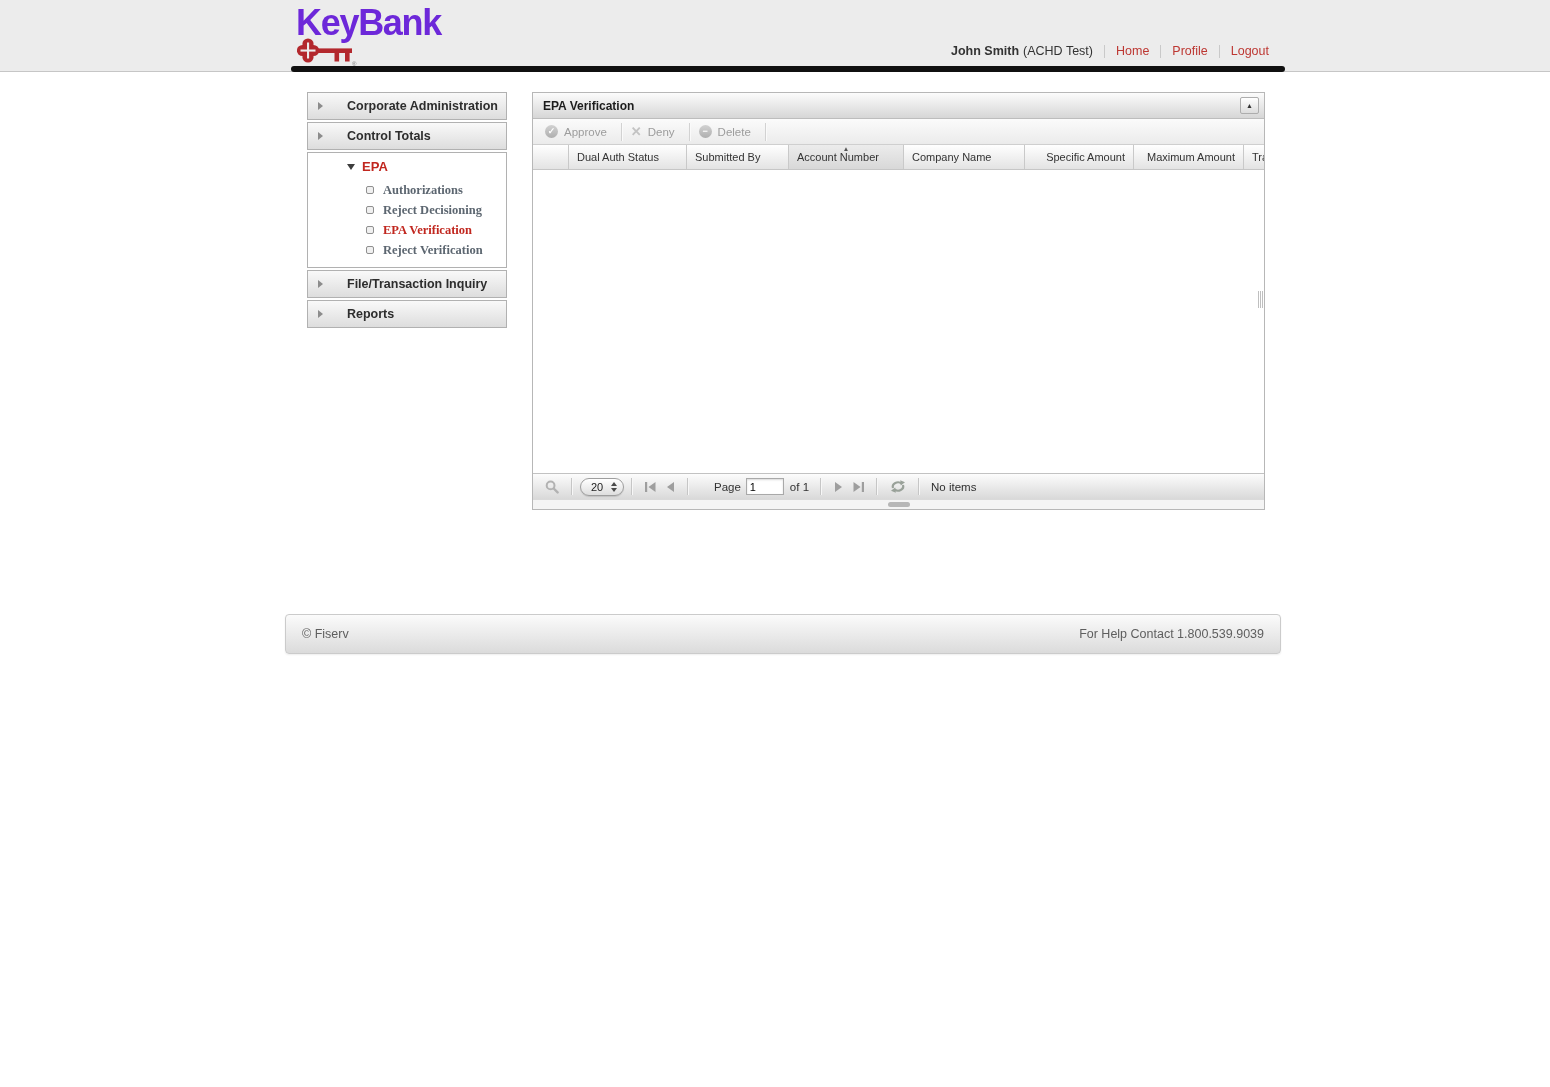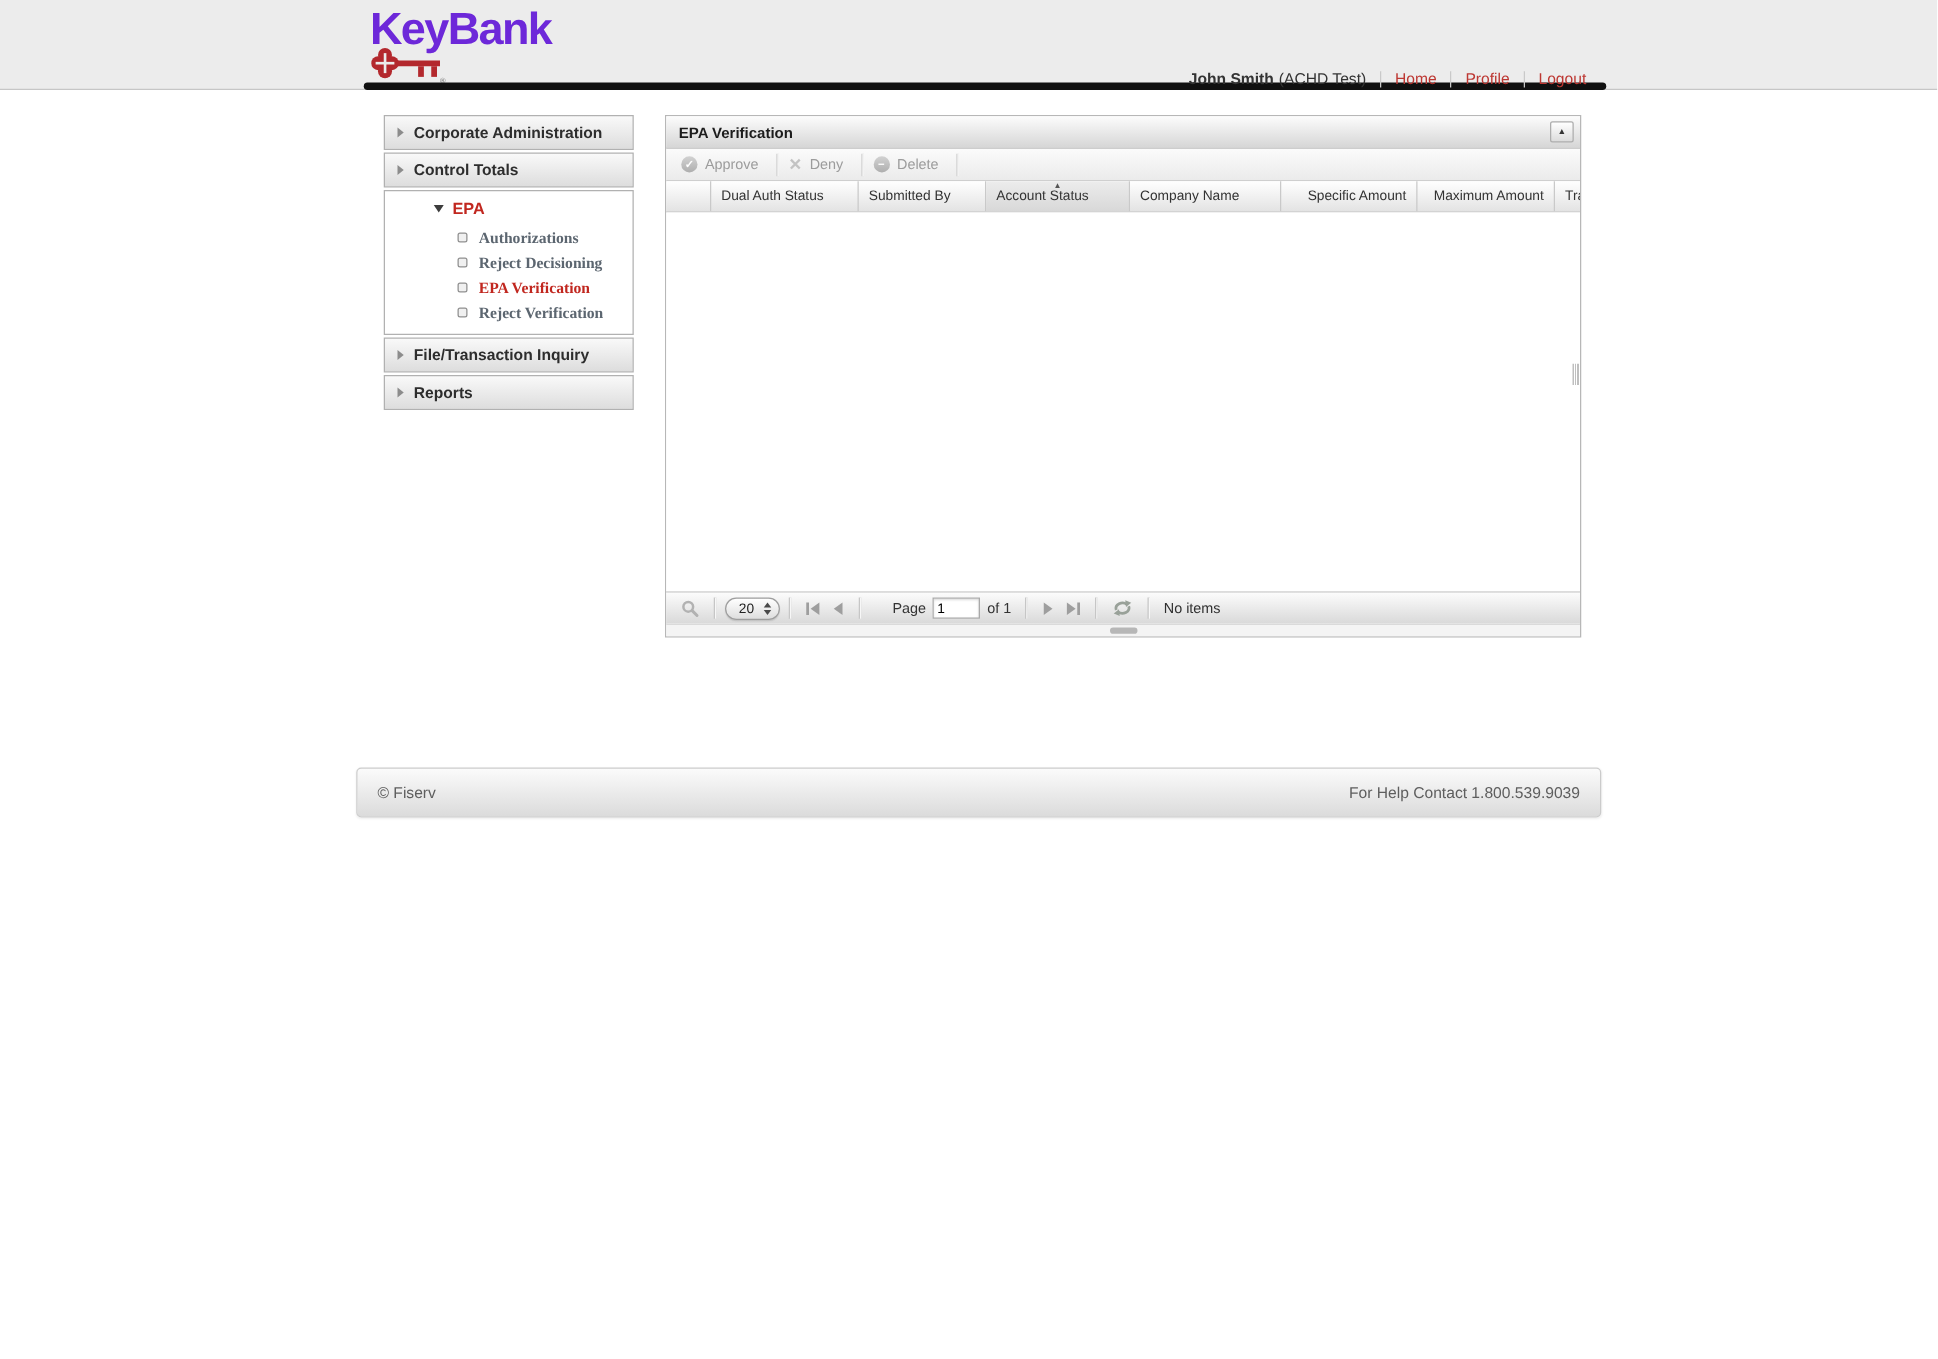--- a/index.html
+++ b/index.html
@@ -6,31 +6,31 @@
   .page{position:relative;width:1550px;height:1087px;background:#fff;overflow:hidden;
         font-family:"Liberation Sans",sans-serif;color:#333;}
 
   
   .topband{position:absolute;left:0;top:0;width:1550px;height:71px;background:#ececec;
            border-bottom:1px solid #c6c6c6;}
   .blackbar{position:absolute;left:291px;top:66px;width:994px;height:6px;background:#101010;border-radius:3px;}
   .logo{position:absolute;left:296px;top:9px;}
   .logo-text{font-size:36px;font-weight:bold;color:#6d28d9;letter-spacing:-1.3px;line-height:27px;}
   .logo-key{position:absolute;left:1px;top:28px;}
-  .user-area{position:absolute;top:56px;right:281px;display:flex;align-items:center;font-size:12.5px;white-space:nowrap;}
+  .user-area{position:absolute;top:44px;right:281px;display:flex;align-items:center;font-size:12.5px;white-space:nowrap;}
   .user-name{font-weight:bold;color:#333;}
   .user-ctx{color:#333;margin-left:4px;}
   .nav-sep{width:1px;height:13px;background:#c9c9c9;margin:0 11px;}
   .nav-link{color:#bd3732;text-decoration:none;cursor:pointer;}
 
   
   .sidebar{position:absolute;left:307px;top:92px;width:200px;}
   .acc-header{box-sizing:border-box;height:28px;border:1px solid #b1b1b1;margin-bottom:2px;
               background:linear-gradient(#f9f9f9,#dddddd);display:flex;align-items:center;
-              padding-left:10px;font-size:12.5px;font-weight:bold;color:#2d2d2d;cursor:pointer;}
+              padding-left:10px;font-size:12.5px;font-weight:bold;color:#2d2d2d;cursor:pointer;gap:16px;}
   .tri-right{width:0;height:0;border-left:5px solid #8c8c8c;border-top:4px solid transparent;
              border-bottom:4px solid transparent;margin-right:8px;flex:none;}
   .epa-box{box-sizing:border-box;border:1px solid #b1b1b1;background:#fff;margin-bottom:2px;padding-bottom:7px;padding-left:29px;}
   .epa-head{height:27px;display:flex;align-items:center;padding-left:10px;font-size:13px;font-weight:bold;
             color:#c1271f;cursor:pointer;}
   .tri-down{width:0;height:0;border-top:6px solid #3d3d3d;border-left:4px solid transparent;
             border-right:4px solid transparent;margin-right:7px;flex:none;}
   .epa-item{height:20px;display:flex;align-items:center;padding-left:29px;font-size:12.5px;font-weight:bold;
             color:#5c6670;cursor:pointer;font-family:Liberation Serif, serif;}
   .epa-item.active{color:#c1271f;}
@@ -205,21 +205,21 @@
       </span>
       <span class="tb-sep"></span>
     </div>
 
     <div class="grid-head">
       <div class="gh-cell c0"></div>
       <div class="gh-cell c1">Dual Auth Status</div>
       <div class="gh-cell c2">Submitted By</div>
       <div class="gh-cell c3 sorted">
         <span class="sort-arrow">▲</span>
-        <span>Account Status</span>
+        <span>Account Number</span>
       </div>
       <div class="gh-cell c4">Company Name</div>
       <div class="gh-cell c5 num">Specific Amount</div>
       <div class="gh-cell c6 num">Maximum Amount</div>
       <div class="gh-cell last">Tra</div>
     </div>
 
     <div class="grid-body">
       <div class="v-grip"></div>
     </div>

